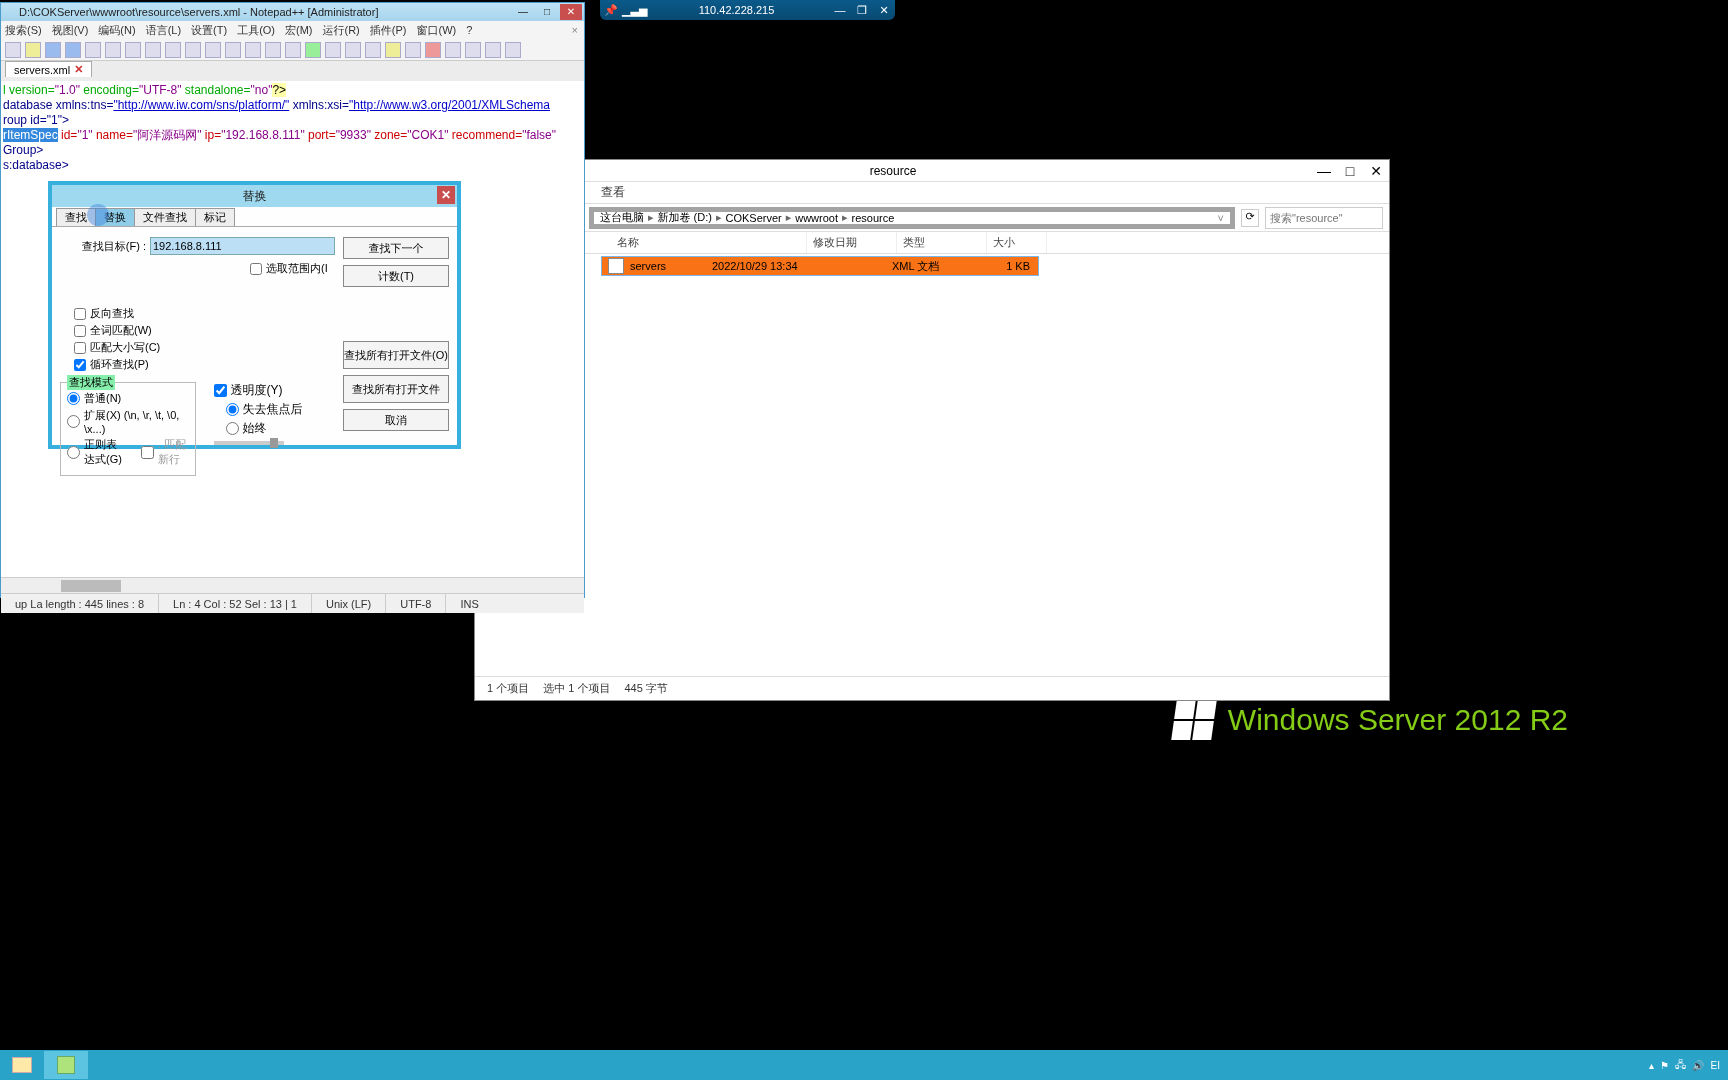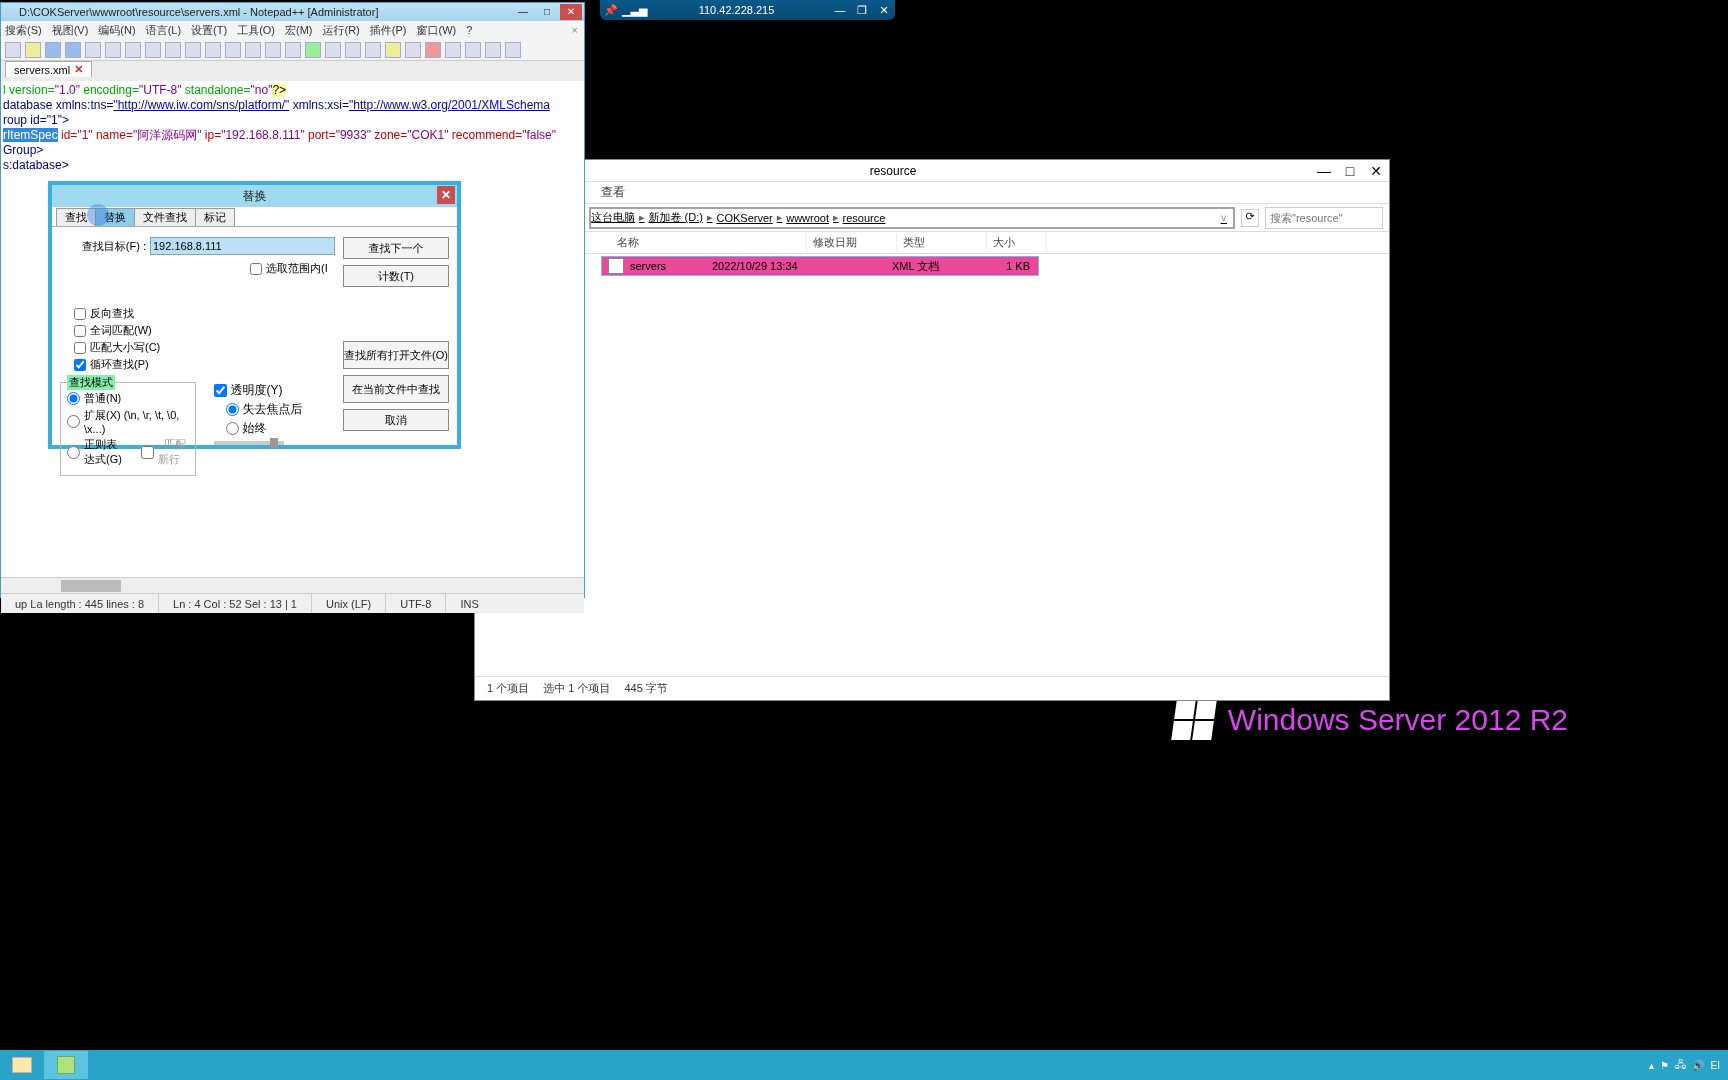--- a/index.html
+++ b/index.html
@@ -130,51 +130,51 @@
 }
 .exp-title .spacer{flex:1;}
 .exp-title .wbtn { width:26px; text-align:center; font-size:14px; cursor:pointer;}
 .exp-menu { height:22px; display:flex; align-items:center; padding-left:126px;
   font-size:12px; border-bottom:1px solid #ddd; color:#333;}
 .exp-menu span{margin-right:14px; cursor:pointer;}
 .exp-addr {
   height:28px; display:flex; align-items:center; padding:0 6px 0 114px;
   border-bottom:1px solid #ddd; gap:6px;
 }
-.crumbs { flex:1; height:22px; border:2px solid #a3a3a3; display:flex; align-items:center;
-  font-size:11px; text-decoration:underline;}
+.crumbs { flex:1; height:22px; border:5px solid #a3a3a3; display:flex; align-items:center;
+  font-size:11px; padding-left:6px;}
 .crumbs .c { cursor:pointer;}
 .crumbs .s { margin:0 4px; color:#666;}
 .refresh { width:18px; height:18px; border:1px solid #ccc; text-align:center; font-size:11px; cursor:pointer;}
 .search { width:118px; height:22px; border:1px solid #ccc; font-size:11px; padding:0 4px; color:#888;}
 .exp-hdr {
   height:22px; display:flex; align-items:center; font-size:11px;
   border-bottom:1px solid #ddd; color:#444; padding-left:136px;
 }
 .exp-hdr span{ border-right:1px solid #eee; height:100%; display:flex; align-items:center; padding-left:6px;}
 .exp-body { position:relative; height:420px;}
 .exp-row {
   position:absolute; left:126px; right:350px; top:2px; height:20px;
-  display:flex; align-items:center; font-size:11px; background:#ec4899;
+  display:flex; align-items:center; font-size:11px; background:#f97316;
   border:1px solid #7ab7e8;
 }
 .exp-row .ico { width:16px; height:16px; margin:0 6px; background:#fff; border:1px solid #888;}
 .exp-row .nm{flex:1;}
 .exp-row .dt{width:180px;}
 .exp-row .ty{width:90px;}
 .exp-row .sz{width:56px; text-align:right; padding-right:8px;}
 .exp-status {
   position:absolute; bottom:0; left:0; right:0; height:24px;
   border-top:1px solid #ddd; display:flex; align-items:center;
   font-size:11px; padding-left:12px; gap:14px; color:#333;
 }
 
 
 .winbrand {
-  position:absolute; right:160px; top:700px; color:#d946ef;
+  position:absolute; right:160px; top:700px; color:#84cc16;
   font-size:30px; display:flex; align-items:center; gap:14px;
 }
 .winlogo { width:40px; height:40px; display:grid; grid-template-columns:1fr 1fr; grid-template-rows:1fr 1fr; gap:2px; transform:skewX(-8deg);}
 .winlogo div{ background:#fff;}
 
 
 .taskbar {
   position:absolute; bottom:0; left:0; right:0; height:30px;
   background:#2aa3c9; display:flex; align-items:center;
 }
@@ -342,21 +342,21 @@
           <div class="slider">
               <div class="th"></div>
             </div>
         </div>
       </div>
     </div>
     <div class="dlg-right">
       <button class="btn">查找下一个</button>
       <button class="btn">计数(T)</button>
       <button class="btn" style="height:28px;margin-top:48px;">查找所有打开文件(O)</button>
-      <button class="btn" style="height:28px;">在当前文件中查找</button>
+      <button class="btn" style="height:28px;">查找所有打开文件</button>
       <button class="btn">取消</button>
     </div>
   </div>
 </div>
 <div class="clickring"></div>
 
 <div class="exp">
   <div class="exp-title">
     <span class="spacer"></span>
     <span>resource</span>

